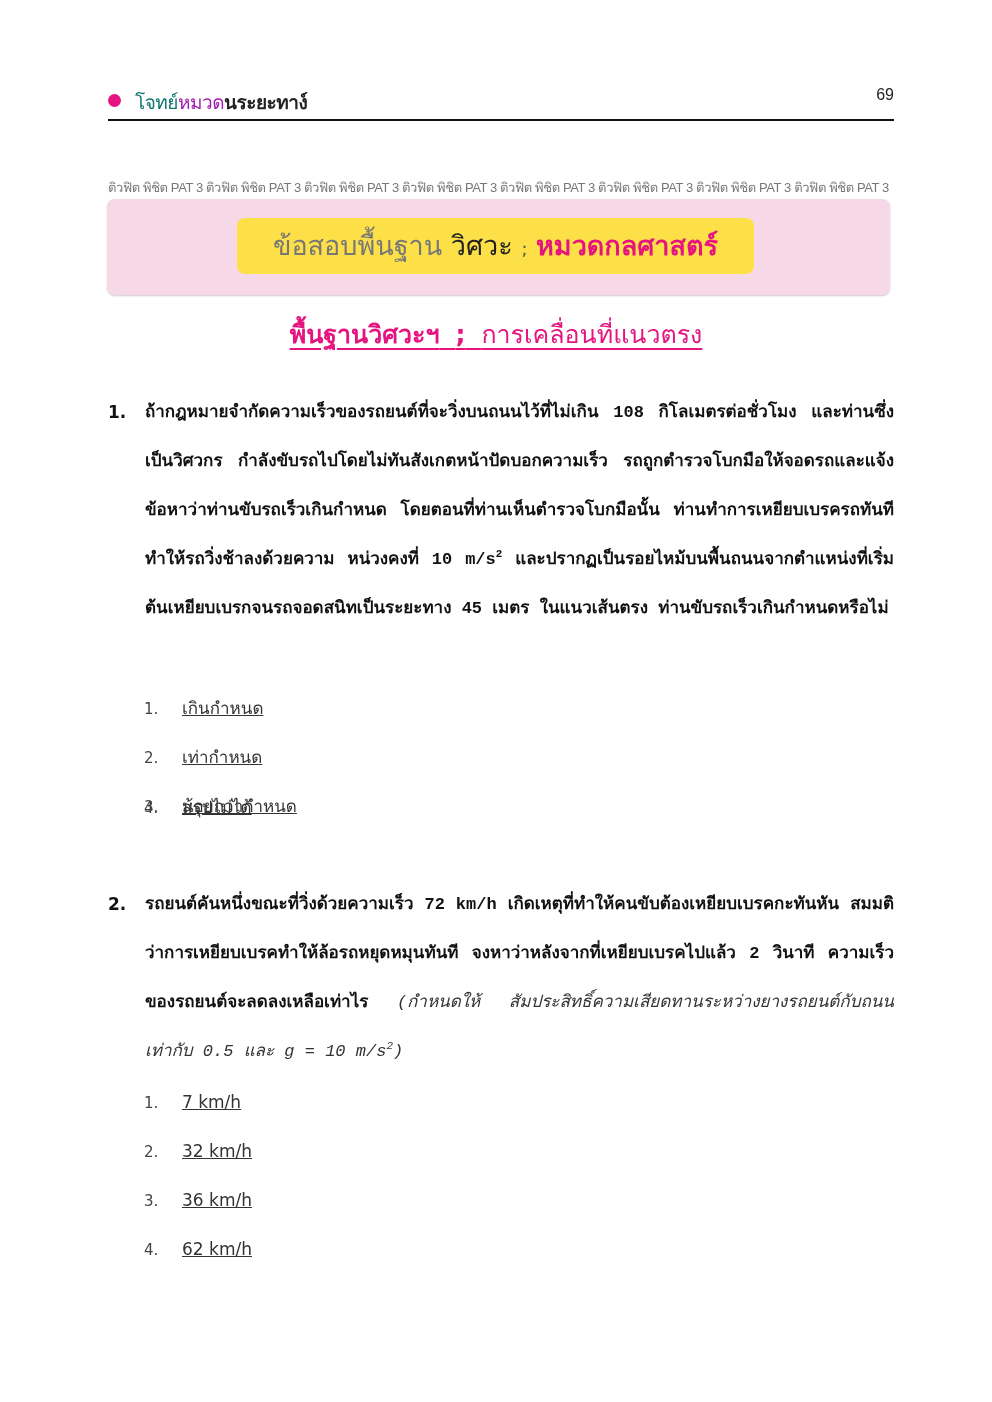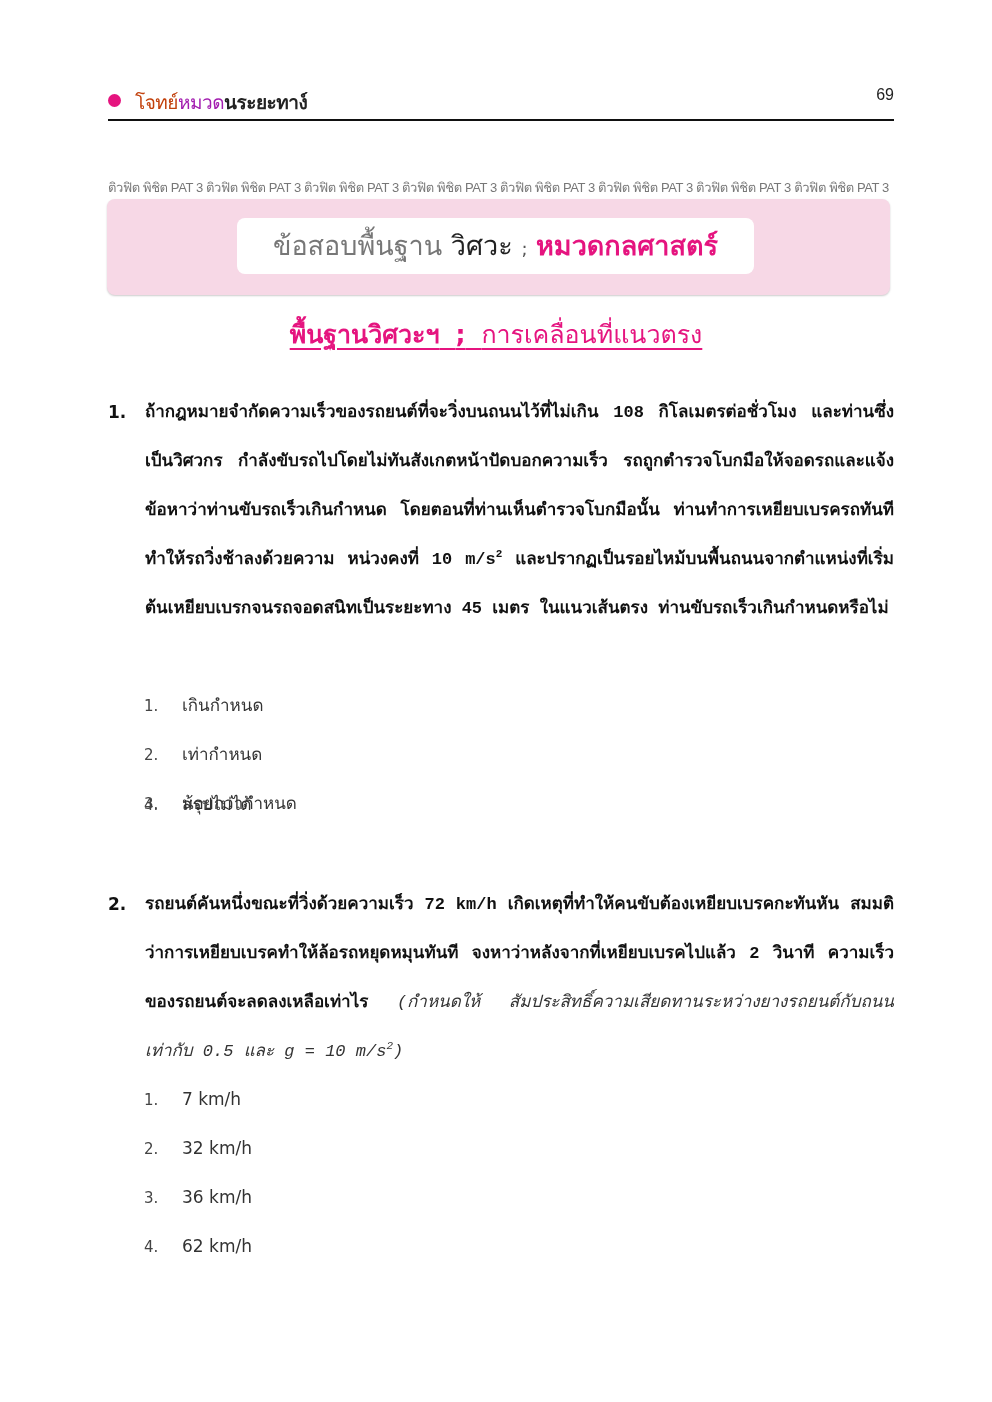--- a/index.html
+++ b/index.html
@@ -1,43 +1,43 @@
 <!DOCTYPE html>
 <html><head>
 <meta charset="utf-8">
 <style>
   html, body { margin:0; padding:0; background:#ffffff; }
   body { width:992px; height:1402px; position:relative; overflow:hidden; font-family:"DejaVu Sans", sans-serif; color:#111; }
   .header { position:absolute; left:108px; top:84px; width:786px; height:36px; }
   .header .dot { position:absolute; left:0; top:10px; width:13px; height:13px; border-radius:50%; background:#e5147f; }
   .header .title { position:absolute; left:27px; top:3px; font-size:19px; letter-spacing:-0.5px; }
-  .header .title .pink { color:#c2410c; }
+  .header .title .pink { color:#0f766e; }
   .header .title .gray { color:#a21caf; }
   .header .title .dark { color:#222; font-weight:bold; }
   .header .pagenum { position:absolute; right:0; top:2px; font-size:16px; color:#222; font-family:"Liberation Sans", sans-serif; }
   .header .rule { position:absolute; left:0; top:35px; width:786px; height:2px; background:#111; }
 
   .ribbon { position:absolute; left:108px; top:177px; width:786px; font-size:13px; color:#777; white-space:nowrap; overflow:hidden; letter-spacing:-0.4px; font-family:"Liberation Sans", sans-serif; }
 
   .banner { position:absolute; left:107px; top:199px; width:783px; height:96px; background:#f7d8e6; border-radius:8px; box-shadow:0 1px 2px #ccc; }
-  .banner .inner { position:absolute; left:130px; top:19px; width:517px; height:56px; background:#ffffff; border-radius:8px; text-align:center; line-height:56px; font-size:27px; }
+  .banner .inner { position:absolute; left:130px; top:19px; width:517px; height:56px; background:#fde047; border-radius:8px; text-align:center; line-height:56px; font-size:27px; }
   .banner .inner .g { color:#777; }
   .banner .inner .k { color:#222; }
   .banner .inner .s { color:#555; font-size:18px; }
   .banner .inner .p { color:#e5147f; font-weight:bold; }
 
   .section-title { position:absolute; left:0; width:992px; top:314px; text-align:center; font-size:25px; color:#e5147f; }
   .section-title span { text-decoration:underline; text-underline-offset:5px; }
   .section-title .b { font-weight:bold;margin-top:36px; }
 
   .q { position:absolute; left:108px; width:786px; font-size:17px; font-weight:bold; line-height:49px; color:#111; }
   .q .num { position:absolute; left:0; top:0; }
   .q .body { margin-left:37px; text-align:justify;font-family:Liberation Mono, monospace; }
   .q .it { font-weight:normal; font-style:italic; color:#333; }
-  .opt { position:absolute; left:144px; font-size:17px; color:#333; height:30px; line-height:25px; }
+  .opt { position:absolute; left:144px; font-size:17px; color:#333; height:30px; line-height:30px;text-decoration:underline; }
   .opt .onum { display:inline-block; width:38px; font-size:15px; color:#444; }
 </style>
 </head>
 <body>
 
 <div class="header">
   <span class="dot"></span>
   <span class="title"><span class="pink">โจทย์</span><span class="gray">หมวด</span><span class="dark">นระยะทาง์</span></span>
   <span class="pagenum">69</span>
   <div class="rule"></div>

